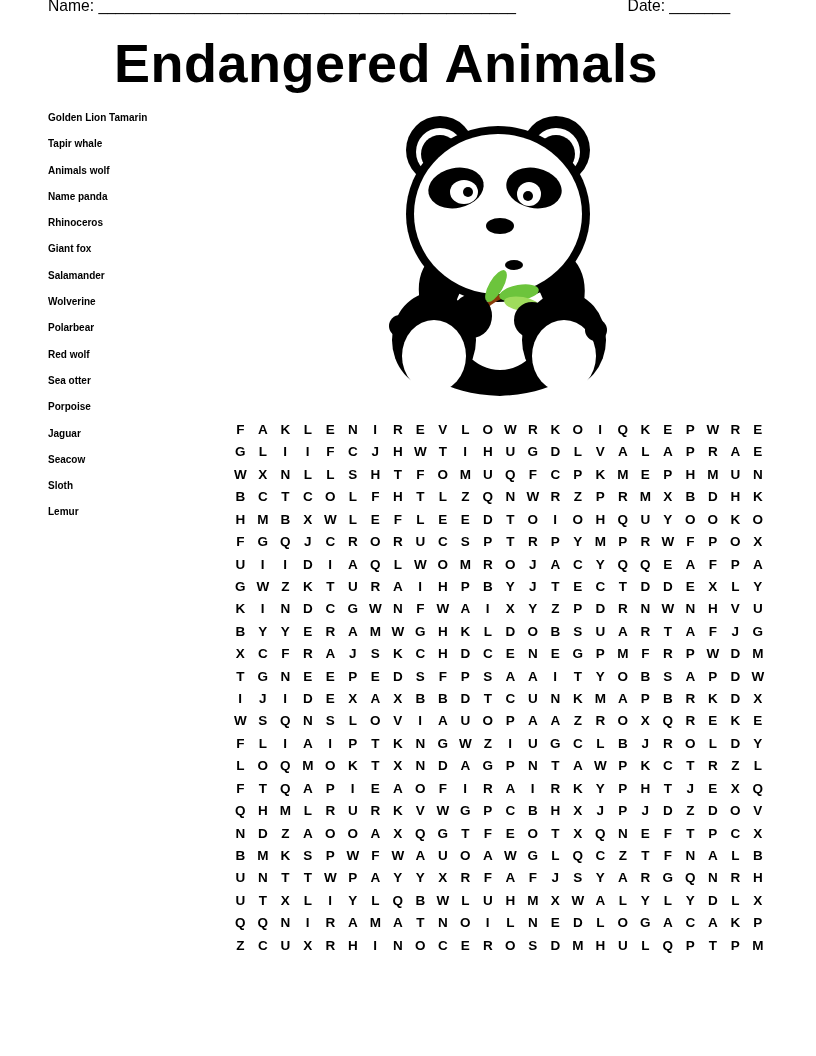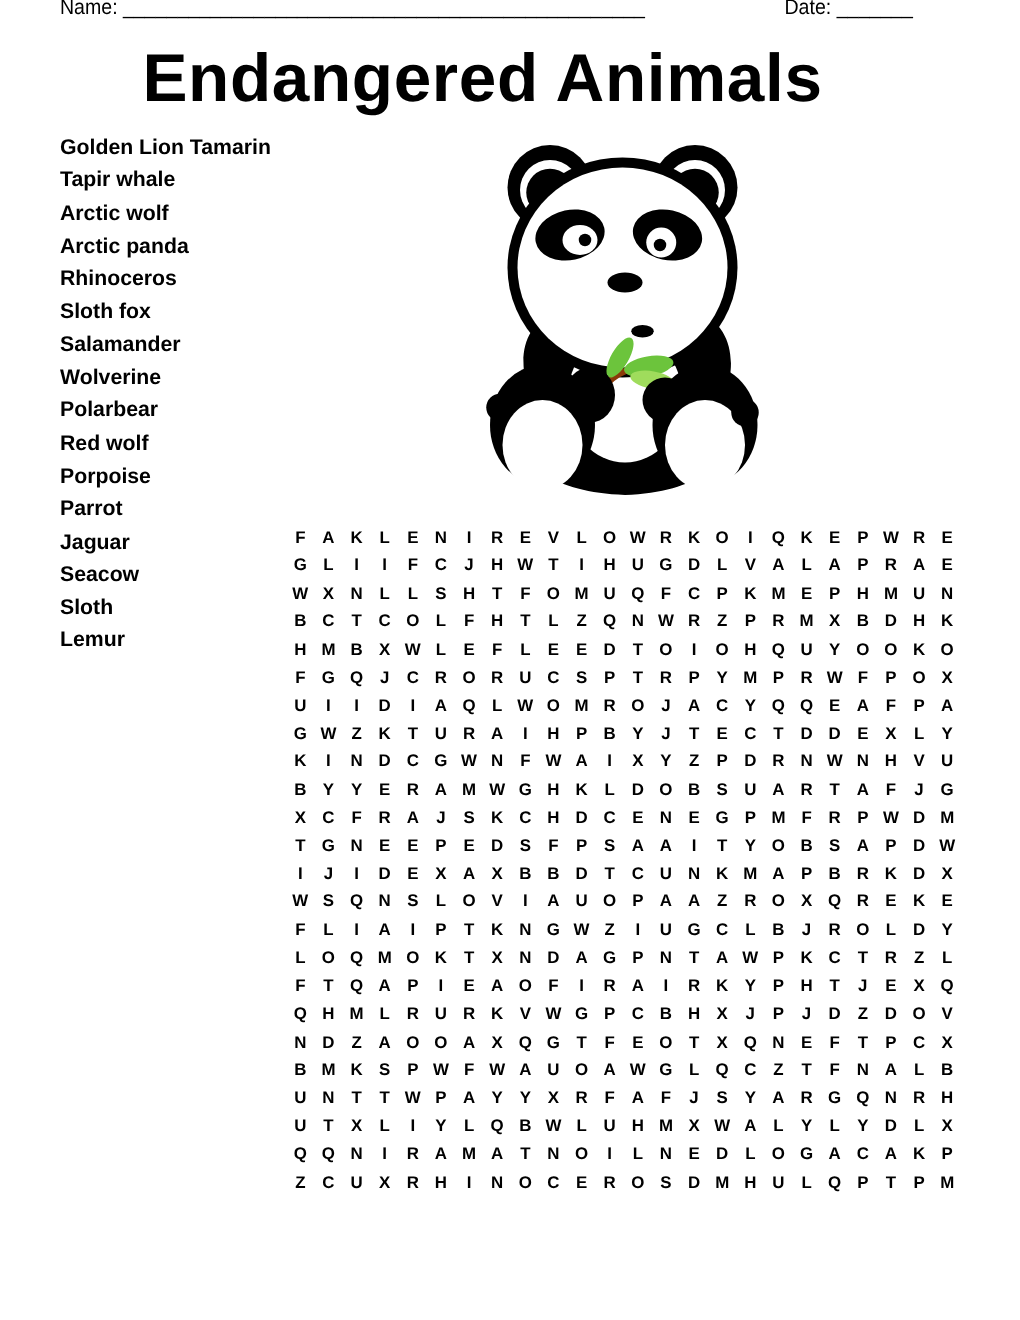--- a/index.html
+++ b/index.html
@@ -16,21 +16,21 @@
     .header-line .date-wrap { position: absolute; left: 630px; top: 0; }
     .title {
       position: absolute; top: 32px; left: 0; width: 772px; text-align: center;
       font-family: "Liberation Sans", sans-serif; font-weight: bold;
       font-size: 54px; letter-spacing: 0.5px;
     }
     .word-list {
       position: absolute; top: 110px; left: 48px; margin: 0; padding: 0; list-style: none;
     }
     .word-list li {
-      font-family: "Liberation Sans", sans-serif; font-weight: bold; font-size: 17px;
+      font-family: "Liberation Sans", sans-serif; font-weight: bold; font-size: 10px;
       height: 26.3px; line-height: 16px;
     }
     .panda {
       position: absolute; left: 384px; top: 108px; width: 232px; height: 294px;
     }
     .grid {
       position: absolute; left: 229px; top: 419px;
       display: grid; grid-template-columns: repeat(24, 22.5px); grid-auto-rows: 22.43px;
     }
     .cell {
@@ -48,30 +48,30 @@
     <span>Date:</span>
     <span>_______</span>
   </span>
 </div>
 
 <div class="title">Endangered Animals</div>
 
 <ul class="word-list" id="word-list">
     <li>Golden Lion Tamarin</li>
     <li>Tapir whale</li>
-    <li>Arctic wolf</li>
-    <li>Arctic panda</li>
+    <li>Animals wolf</li>
+    <li>Name panda</li>
     <li>Rhinoceros</li>
-    <li>Sloth fox</li>
+    <li>Giant fox</li>
     <li>Salamander</li>
     <li>Wolverine</li>
     <li>Polarbear</li>
     <li>Red wolf</li>
+    <li>Sea otter</li>
     <li>Porpoise</li>
-    <li>Parrot</li>
     <li>Jaguar</li>
     <li>Seacow</li>
     <li>Sloth</li>
     <li>Lemur</li>
   </ul>
 
 <div class="panda">
   <svg viewBox="0 0 232 294" width="232" height="294">
 
     <ellipse cx="56" cy="42" rx="34" ry="34" fill="#000"></ellipse>

